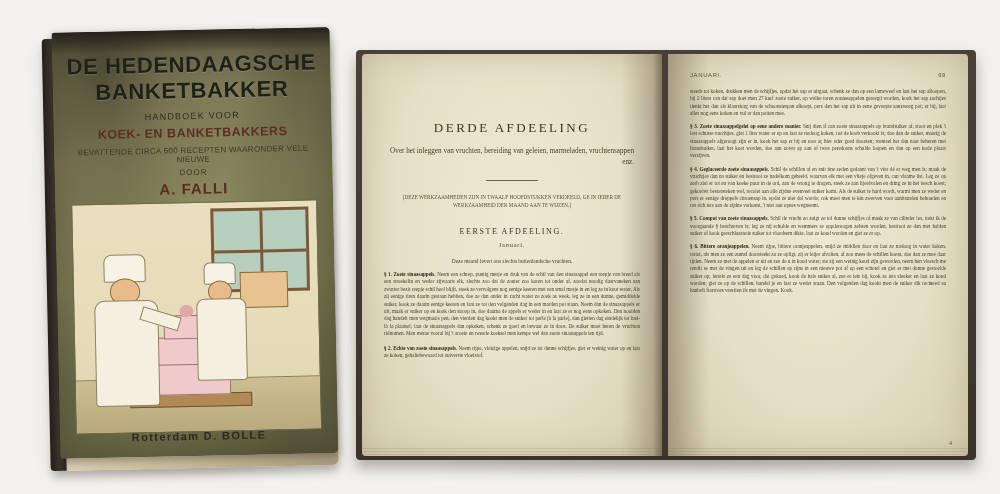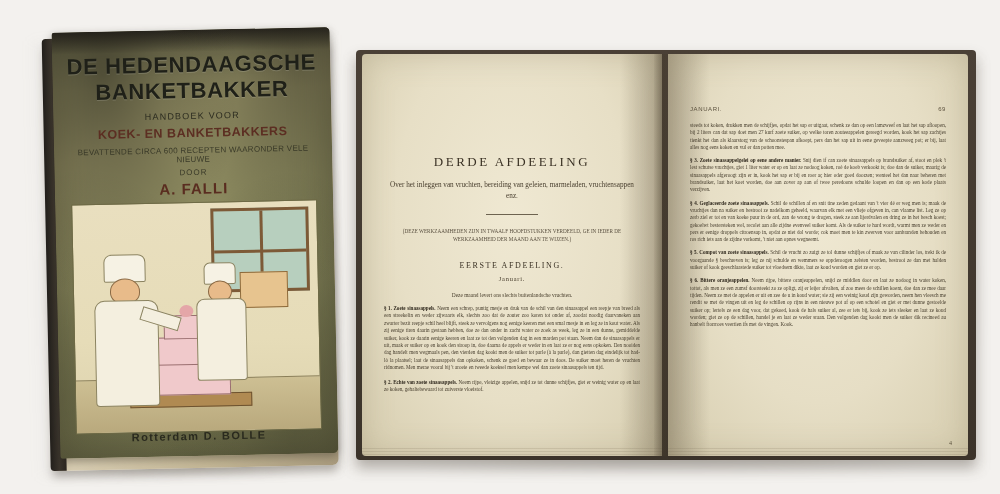--- a/index.html
+++ b/index.html
@@ -326,43 +326,42 @@
     left: 298px;
     top: 4px;
     width: 18px;
     height: 402px;
     background: linear-gradient(90deg, rgba(70,60,44,0.05), rgba(70,60,44,0.45) 50%, rgba(70,60,44,0.05));
   }
 
   .page-inner {
     position: absolute;
     inset: 0;
-    padding: 24px 22px 18px 22px;
+    padding: 18px 22px 18px 22px;
     box-sizing: border-box;
     color: #3b3326;
-    margin-top: 28px;
   }
   .folio {
     font-size: 6px;
     letter-spacing: 0.6px;
     color: #5b513e;
     display: flex;
     justify-content: space-between;
     margin-bottom: 10px;
   }
   .chapter-title {
     text-align: center;
     font-family: "Liberation Serif", serif;
     font-size: 13px;
     letter-spacing: 2.5px;
     color: #3a3124;
     margin-top: 48px;
   }
   .chapter-sub {
-    text-align: center;
+    text-align: right;
     font-family: "Liberation Serif", serif;
     font-size: 7.2px;
     line-height: 11px;
     color: #473d2d;
     margin-top: 10px;
     padding: 0 6px;
   }
   .rule {
     width: 52px;
     height: 1px;

